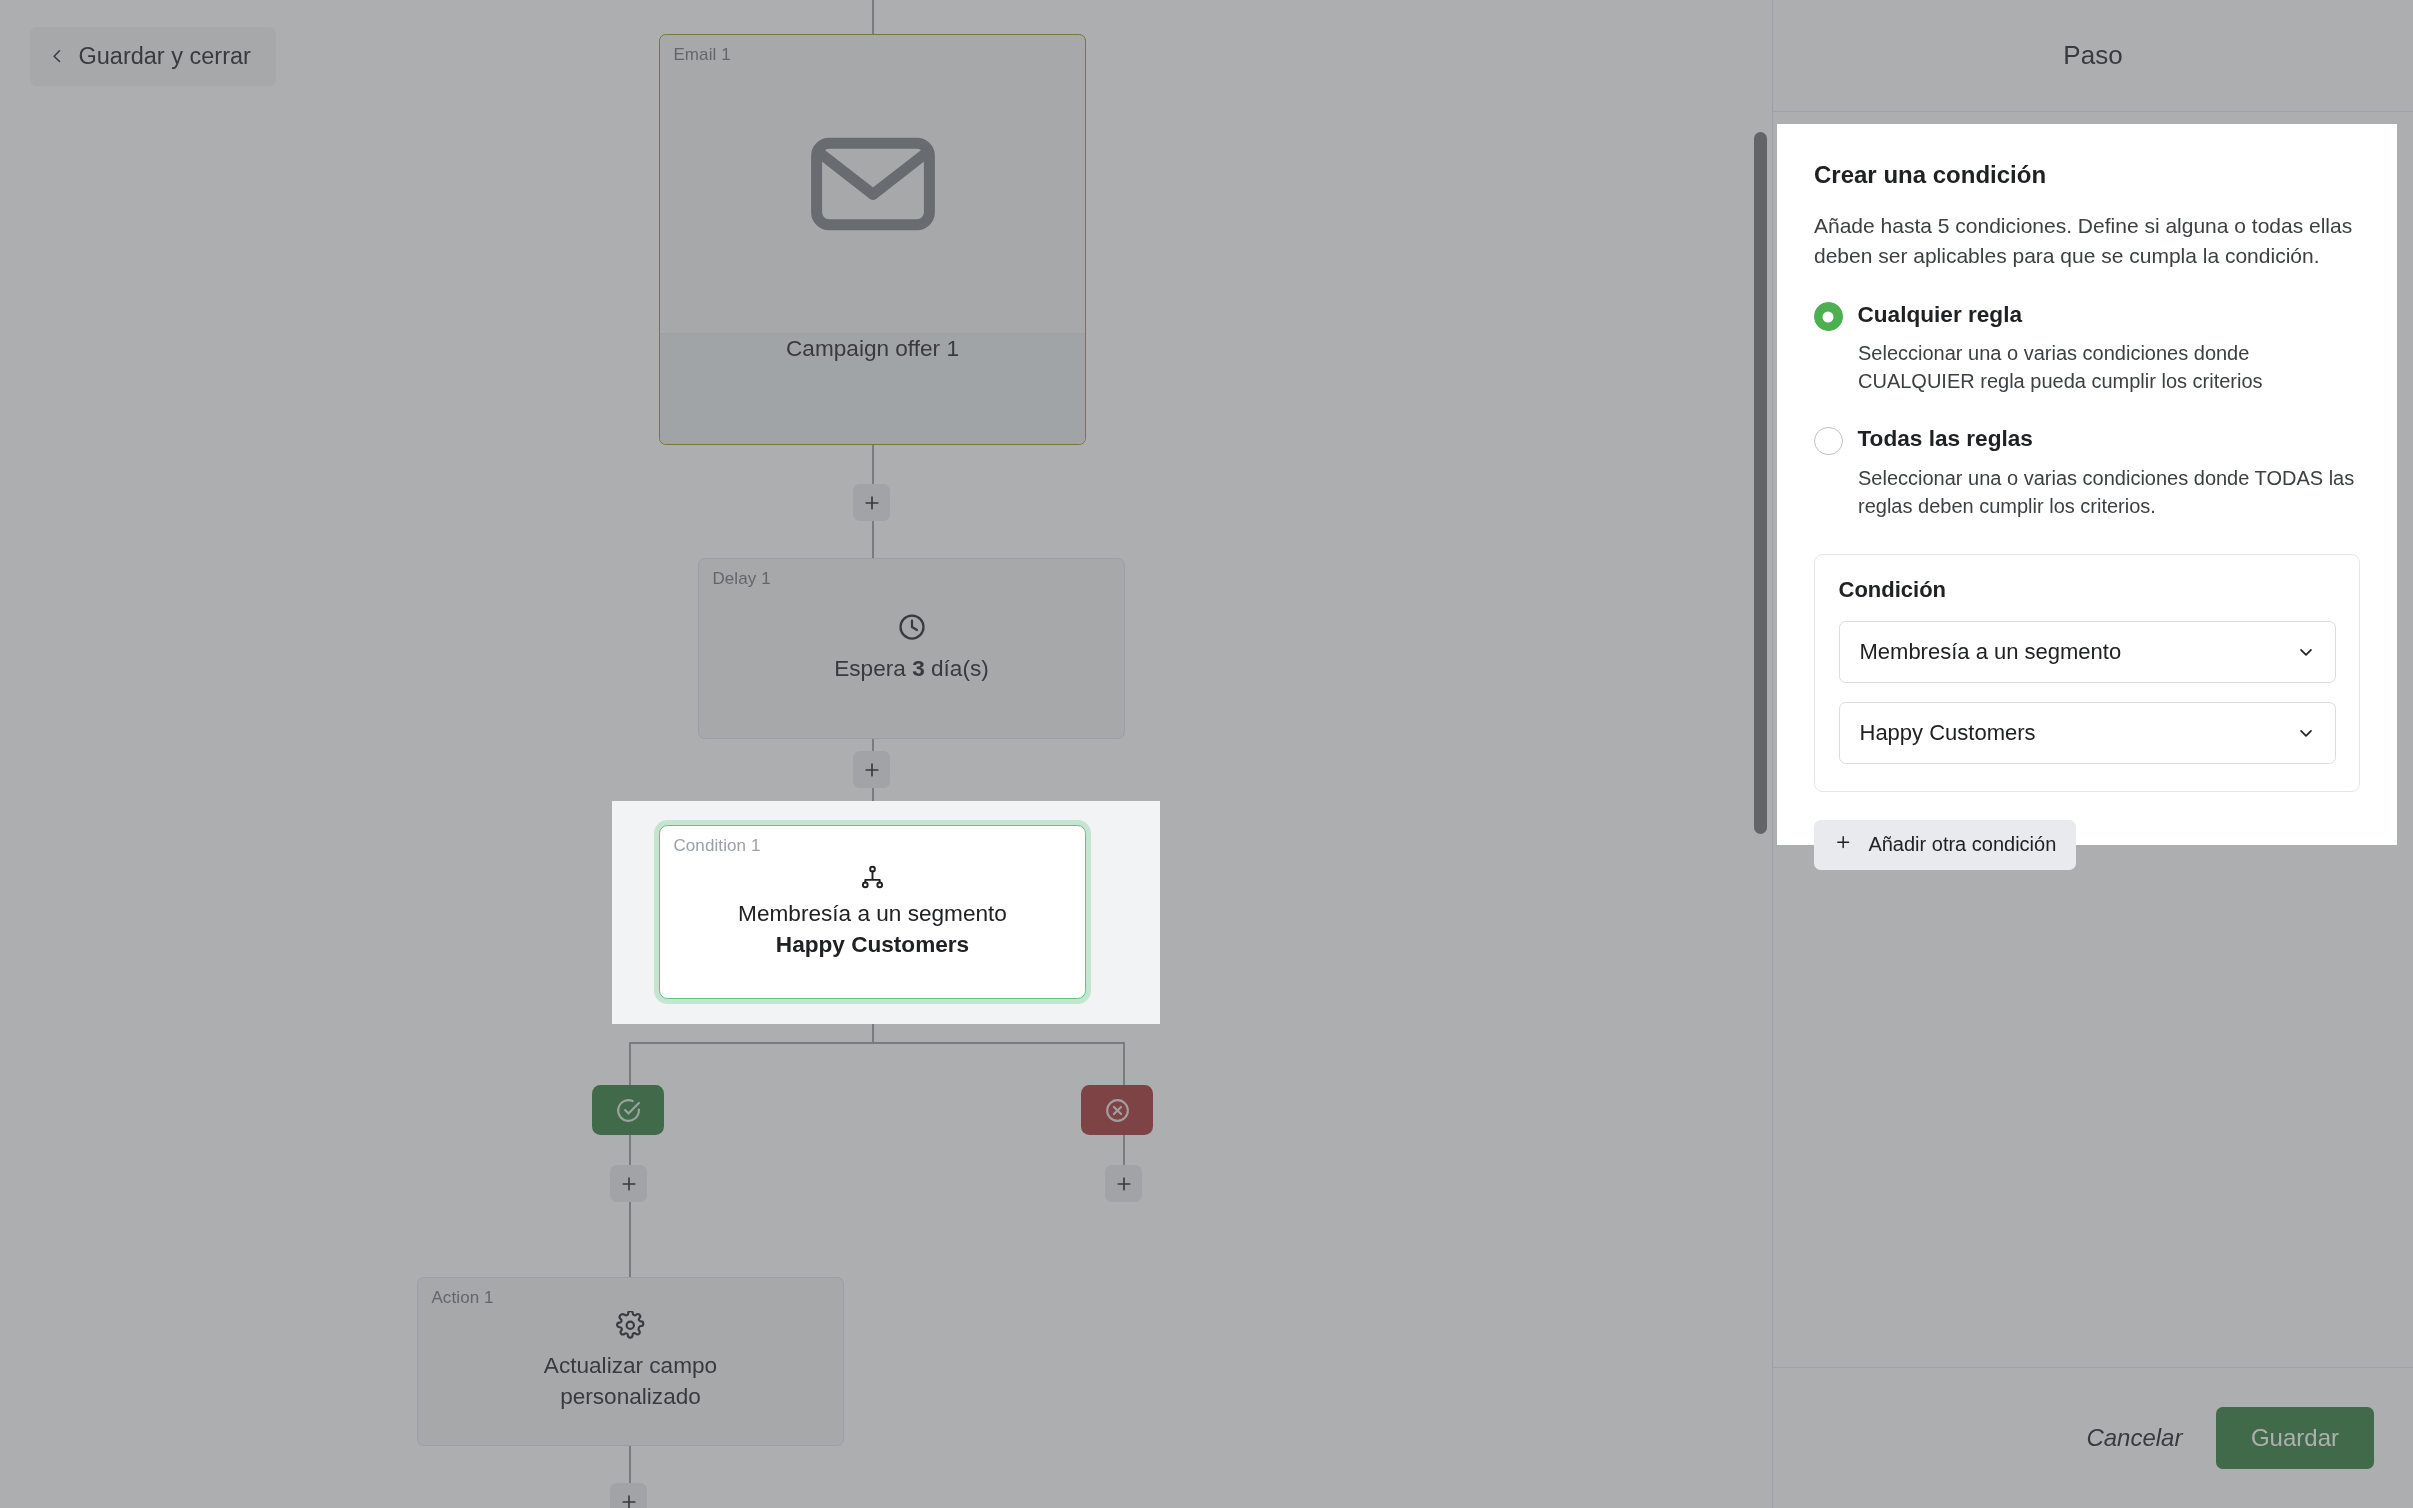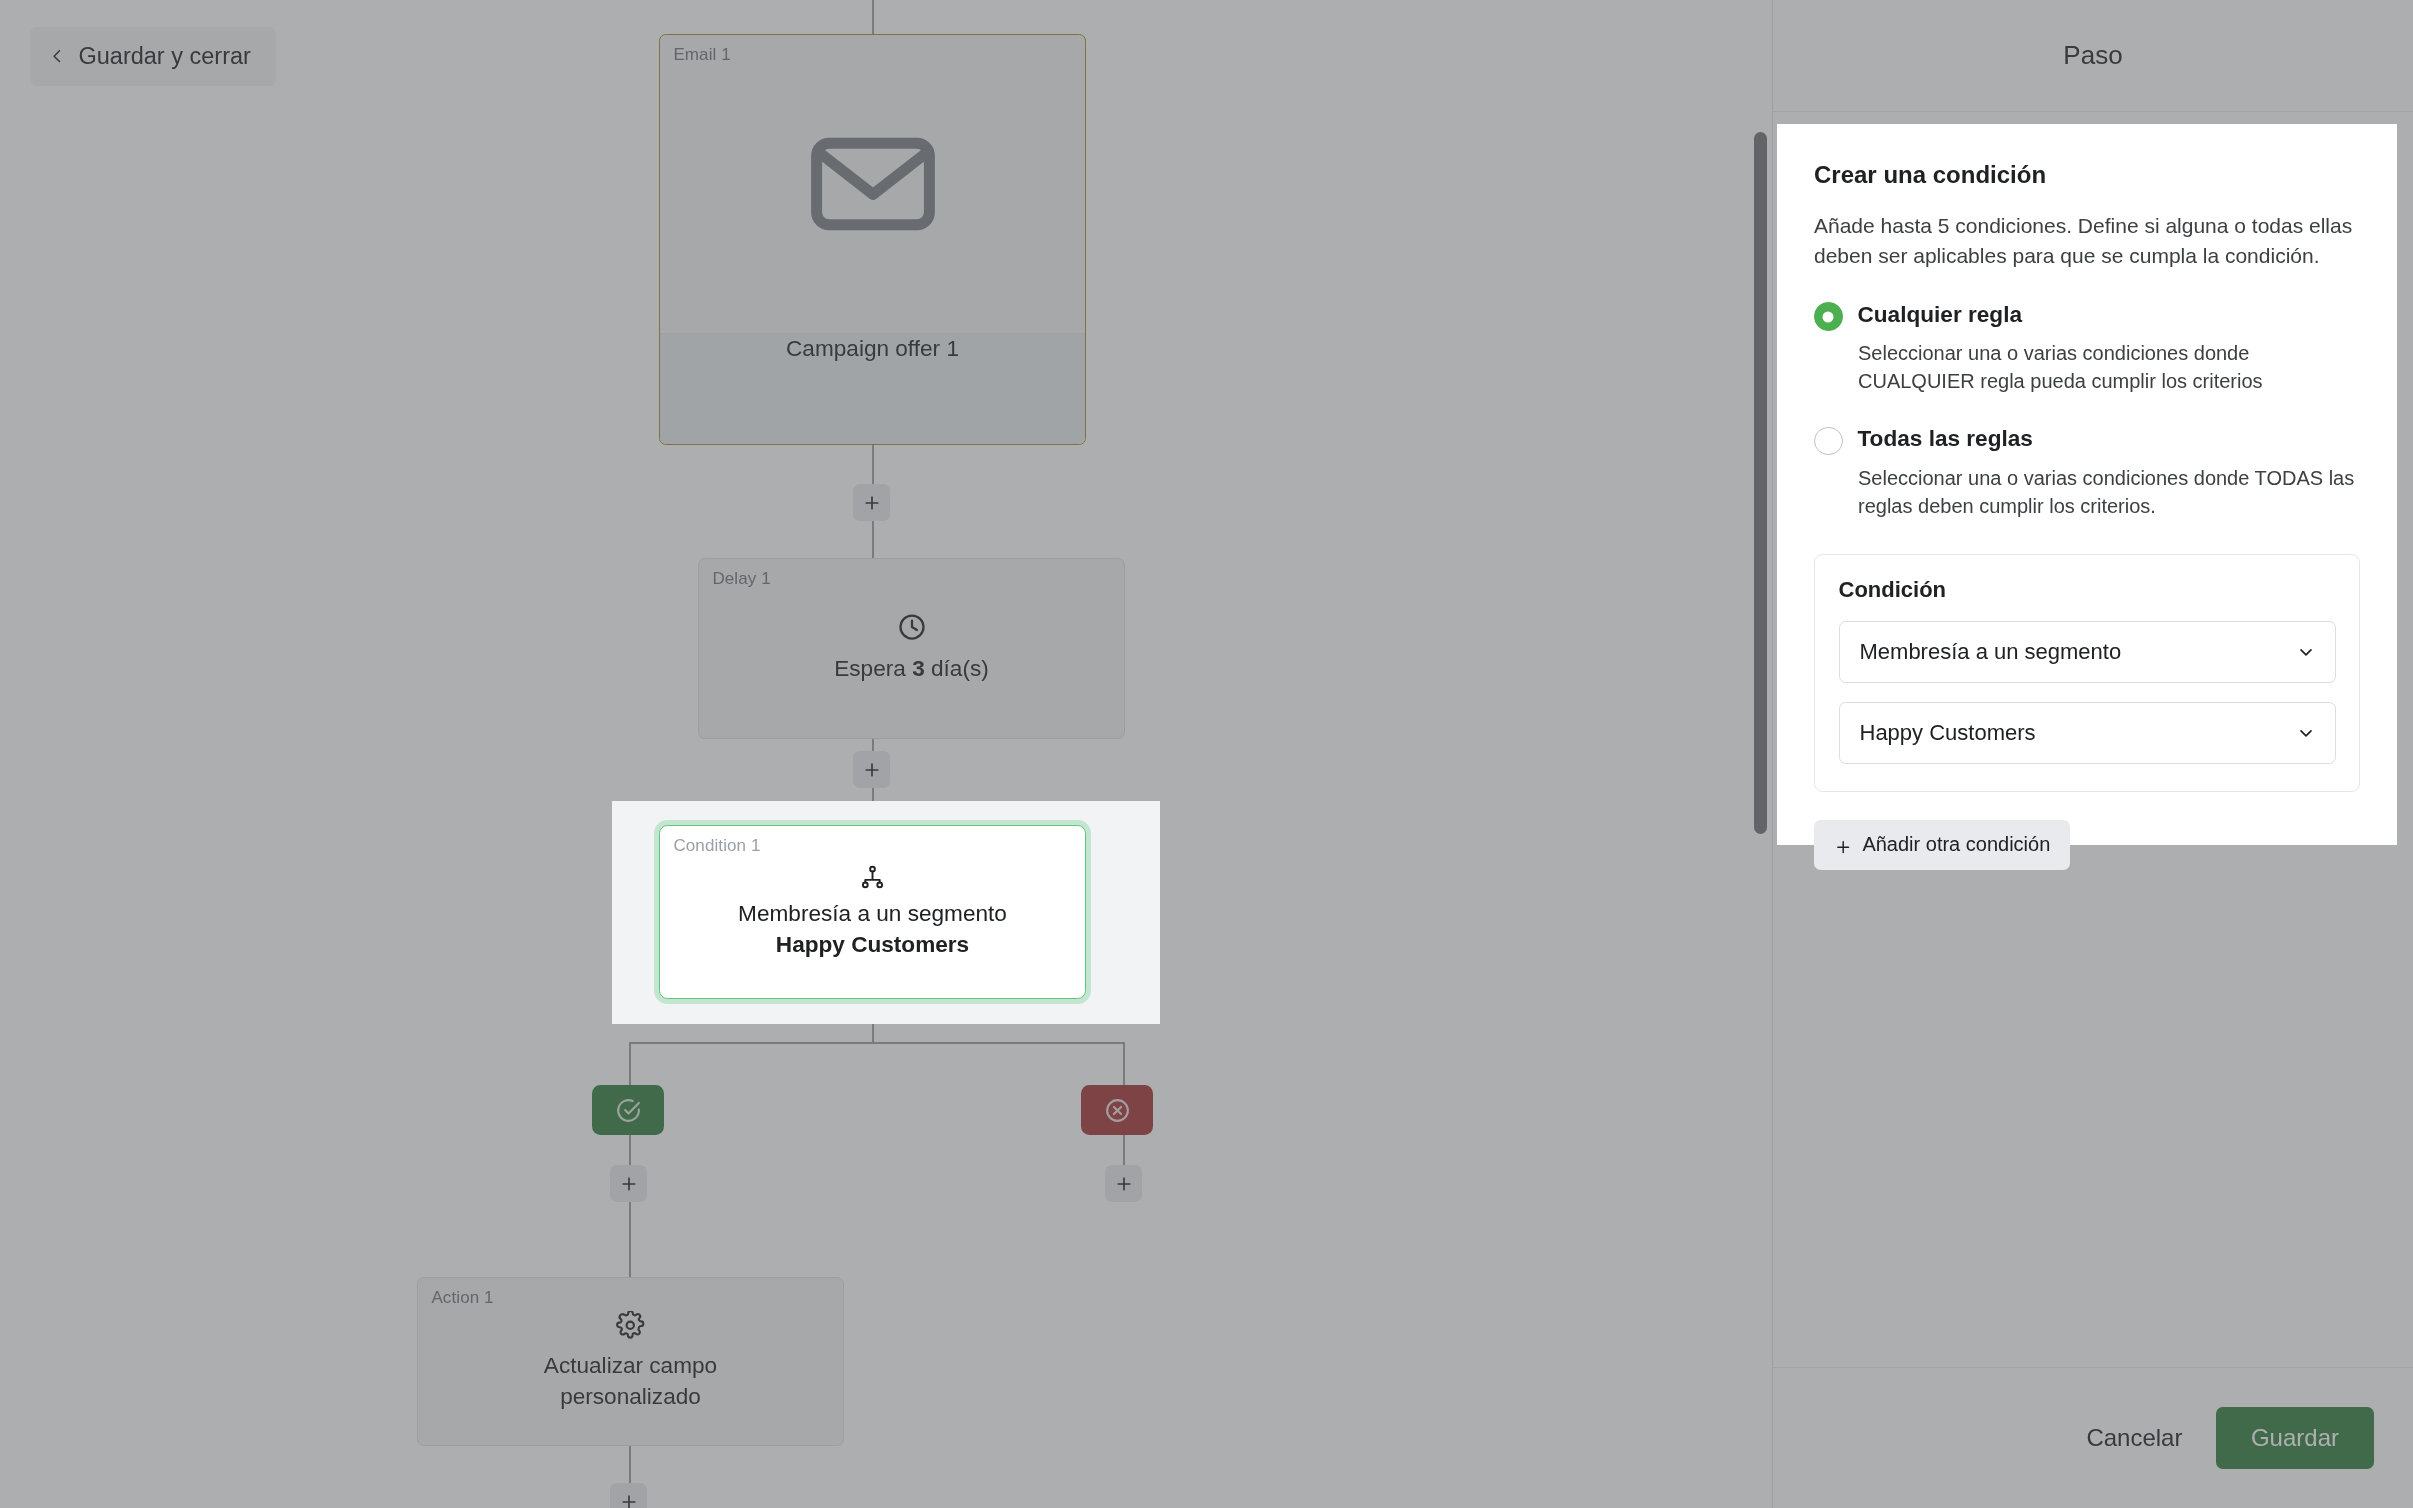--- a/index.html
+++ b/index.html
@@ -105,21 +105,21 @@
   }
   #panel-title { font-size: 26px; color: #202124; font-weight: 400; }
   #panel-body { flex: 1; position: relative; }
   #panel-footer {
     height: 141px; flex: none; border-top: 0.8px solid #e6e8ea;
     display: flex; align-items: center; justify-content: flex-end; gap: 5px;
     padding-right: 39px;
   }
   #cancel-btn {
     background: none; border: none; font-family: inherit;
-    font-size: 24px; color: #202124; padding: 15px 28.5px; cursor: pointer;
+    font-size: 24px; color: #202124; padding: 15px 28.5px; cursor: pointer; font-style: italic;
   }
   #save-btn {
     background: #2f7d3c; border: none; font-family: inherit; color: #ffffff;
     font-size: 24px; padding: 17px 35px; border-radius: 6.7px; cursor: pointer;
   }
 
   
   #panel-scrollbar {
     position: absolute; left: 1754px; top: 0; width: 13.4px; height: 1508px;
   }
@@ -167,21 +167,21 @@
   #cond-box-title { font-size: 22px; font-weight: 700; color: #202124; }
   .select {
     margin-top: 18.4px; height: 62px; border: 0.8px solid #dadce0; border-radius: 6.7px;
     background: #fff; display: flex; align-items: center; justify-content: space-between;
     padding: 0 18.4px 0 20px; cursor: pointer;
   }
   .select-value { font-size: 22px; color: #202124; }
   #add-cond-btn {
     margin-top: 28.5px; background: #e8eaed; border: none; border-radius: 6.7px;
     font-family: inherit; font-size: 20px; color: #202124;
-    display: inline-flex; align-items: flex-end; gap: 10px;
+    display: inline-flex; align-items: flex-start; gap: 16px;
     padding: 13.4px 20px; cursor: pointer;
   }
 
   .ico { display:block; }
 </style>
 </head>
 <body>
 
 <div id="app-layer">
 

